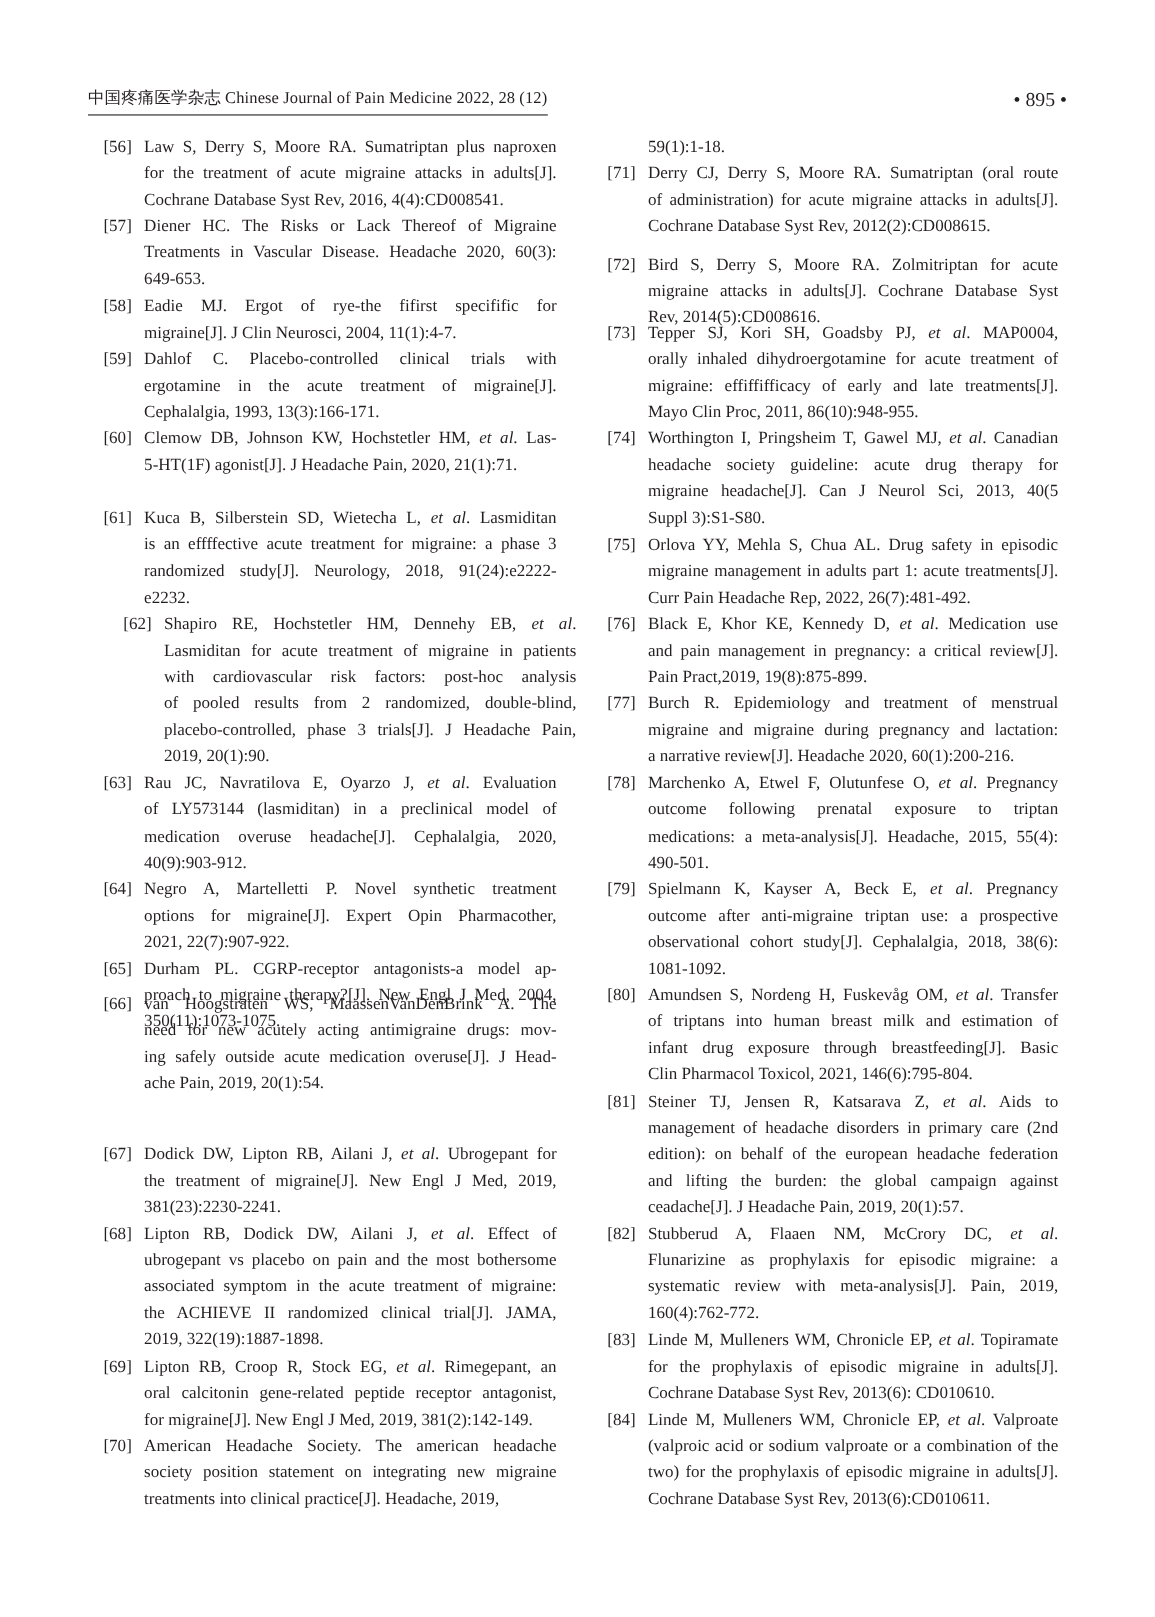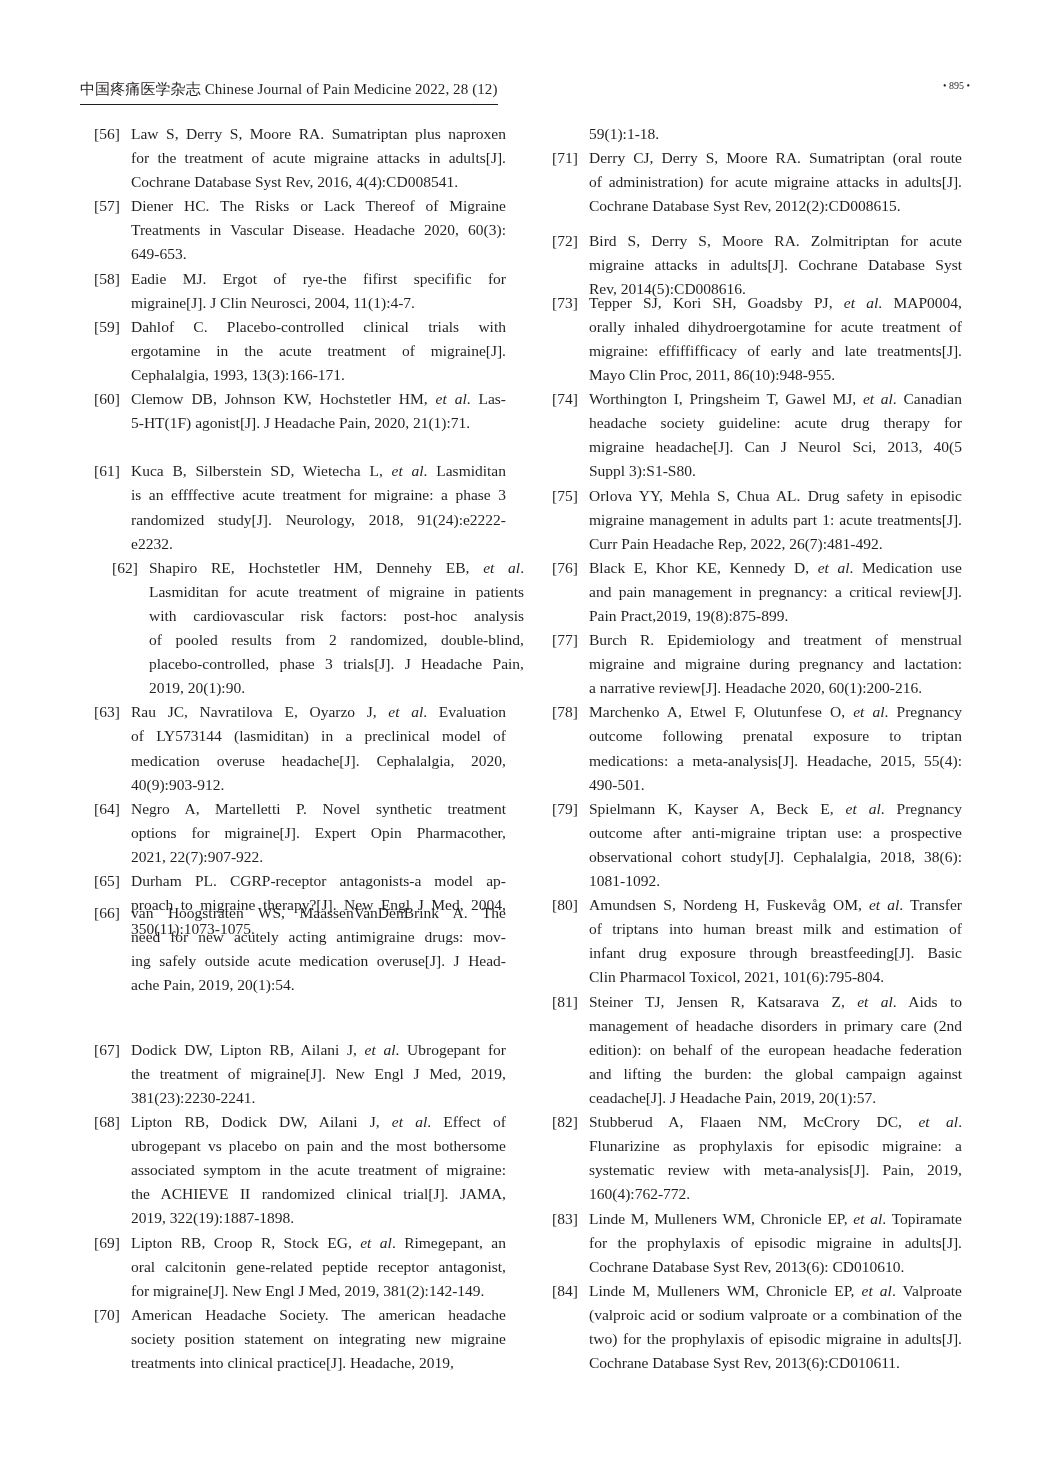--- a/index.html
+++ b/index.html
@@ -1,21 +1,21 @@
 <!DOCTYPE html>
 <html><head>
 <meta charset="utf-8">
 <style>
   html, body { margin: 0; padding: 0; background: #ffffff; }
   body { width: 1050px; height: 1470px; position: relative; overflow: hidden;
          font-family: "Liberation Serif", "DejaVu Serif", serif; color: #231f20; }
   .header { position: absolute; left: 80px; top: 78px; width: 890px; height: 24px; }
   .header-left { position: absolute; left: 0; top: 2px; font-size: 15px; letter-spacing: 0.1px;
                  border-bottom: 1px solid #231f20; padding-bottom: 5px; white-space: nowrap; }
-  .header-right { position: absolute; right: 0; top: 2px; font-size: 10px; white-space: nowrap; }
+  .header-right { position: absolute; right: 0; top: 2px; font-size: 18px; white-space: nowrap; }
   .col { position: absolute; top: 0; }
   .col-left { left: 94px; width: 412px; }
   .col-right { left: 552px; width: 410px; }
   .ref { position: absolute; left: 0; width: 100%; }
   .ref-num { position: absolute; left: 0; top: 0; font-size: 15.5px; line-height: 24.1px; white-space: nowrap; }
   .ref-lines { position: absolute; left: 37px; right: 0; top: 0; }
   .line { display: block; font-size: 15.5px; line-height: 24.1px; height: 24.1px;
           text-align: justify; text-align-last: justify; white-space: nowrap; overflow: visible; }
   .line.last { text-align-last: left; }
   .line i { font-style: italic; }
@@ -237,21 +237,21 @@
         <span class="line">observational cohort study[J]. Cephalalgia, 2018, 38(6):</span>
         <span class="line last">1081-1092.</span>
       </div>
     </div>
     <div class="ref" style="top: 893.2px; height: 96.4px;">
       <span class="ref-num">[80]</span>
       <div class="ref-lines">
         <span class="line">Amundsen S, Nordeng H, Fuskevåg OM, <i>et al</i>. Transfer</span>
         <span class="line">of triptans into human breast milk and estimation of</span>
         <span class="line">infant drug exposure through breastfeeding[J]. Basic</span>
-        <span class="line last">Clin Pharmacol Toxicol, 2021, 101(6):795-804.</span>
+        <span class="line last">Clin Pharmacol Toxicol, 2021, 146(6):795-804.</span>
       </div>
     </div>
     <div class="ref" style="top: 989.6px; height: 120.5px;">
       <span class="ref-num">[81]</span>
       <div class="ref-lines">
         <span class="line">Steiner TJ, Jensen R, Katsarava Z, <i>et al</i>. Aids to</span>
         <span class="line">management of headache disorders in primary care (2nd</span>
         <span class="line">edition): on behalf of the european headache federation</span>
         <span class="line">and lifting the burden: the global campaign against</span>
         <span class="line last">ceadache[J]. J Headache Pain, 2019, 20(1):57.</span>

